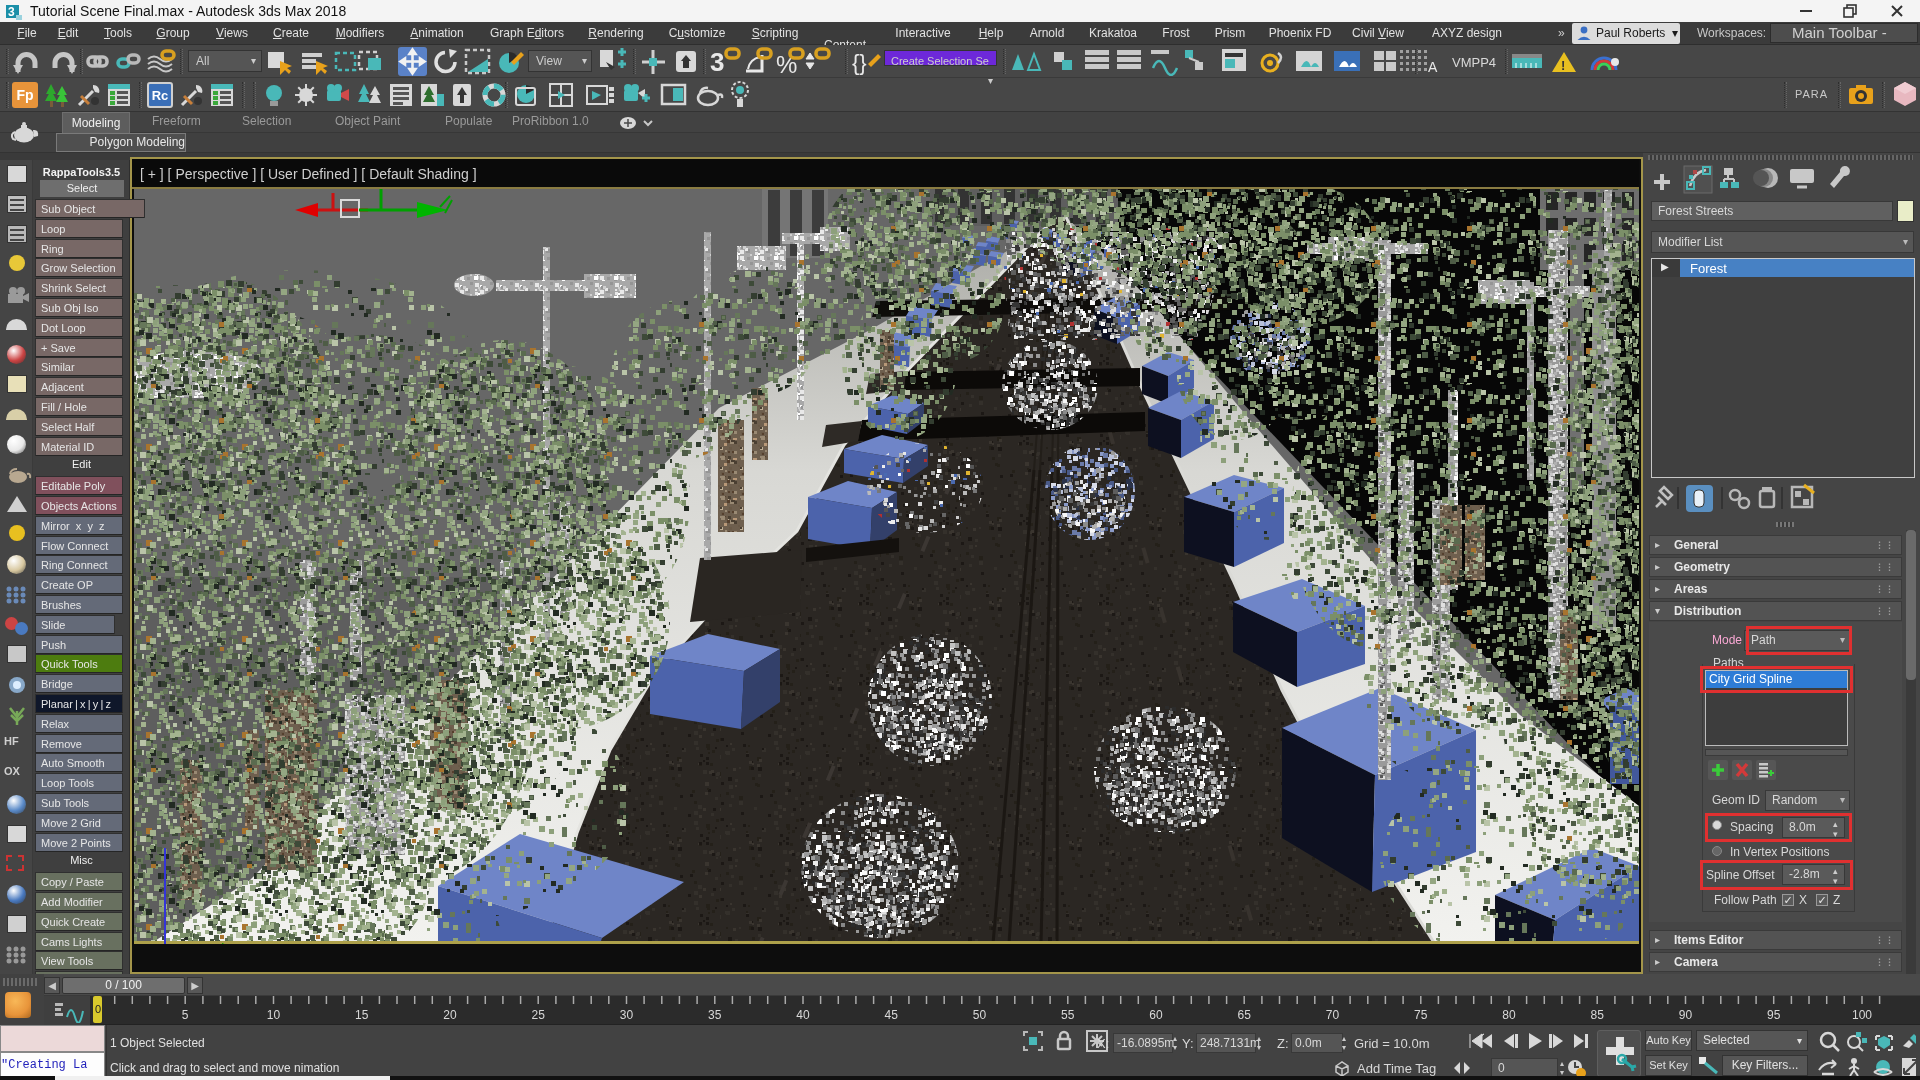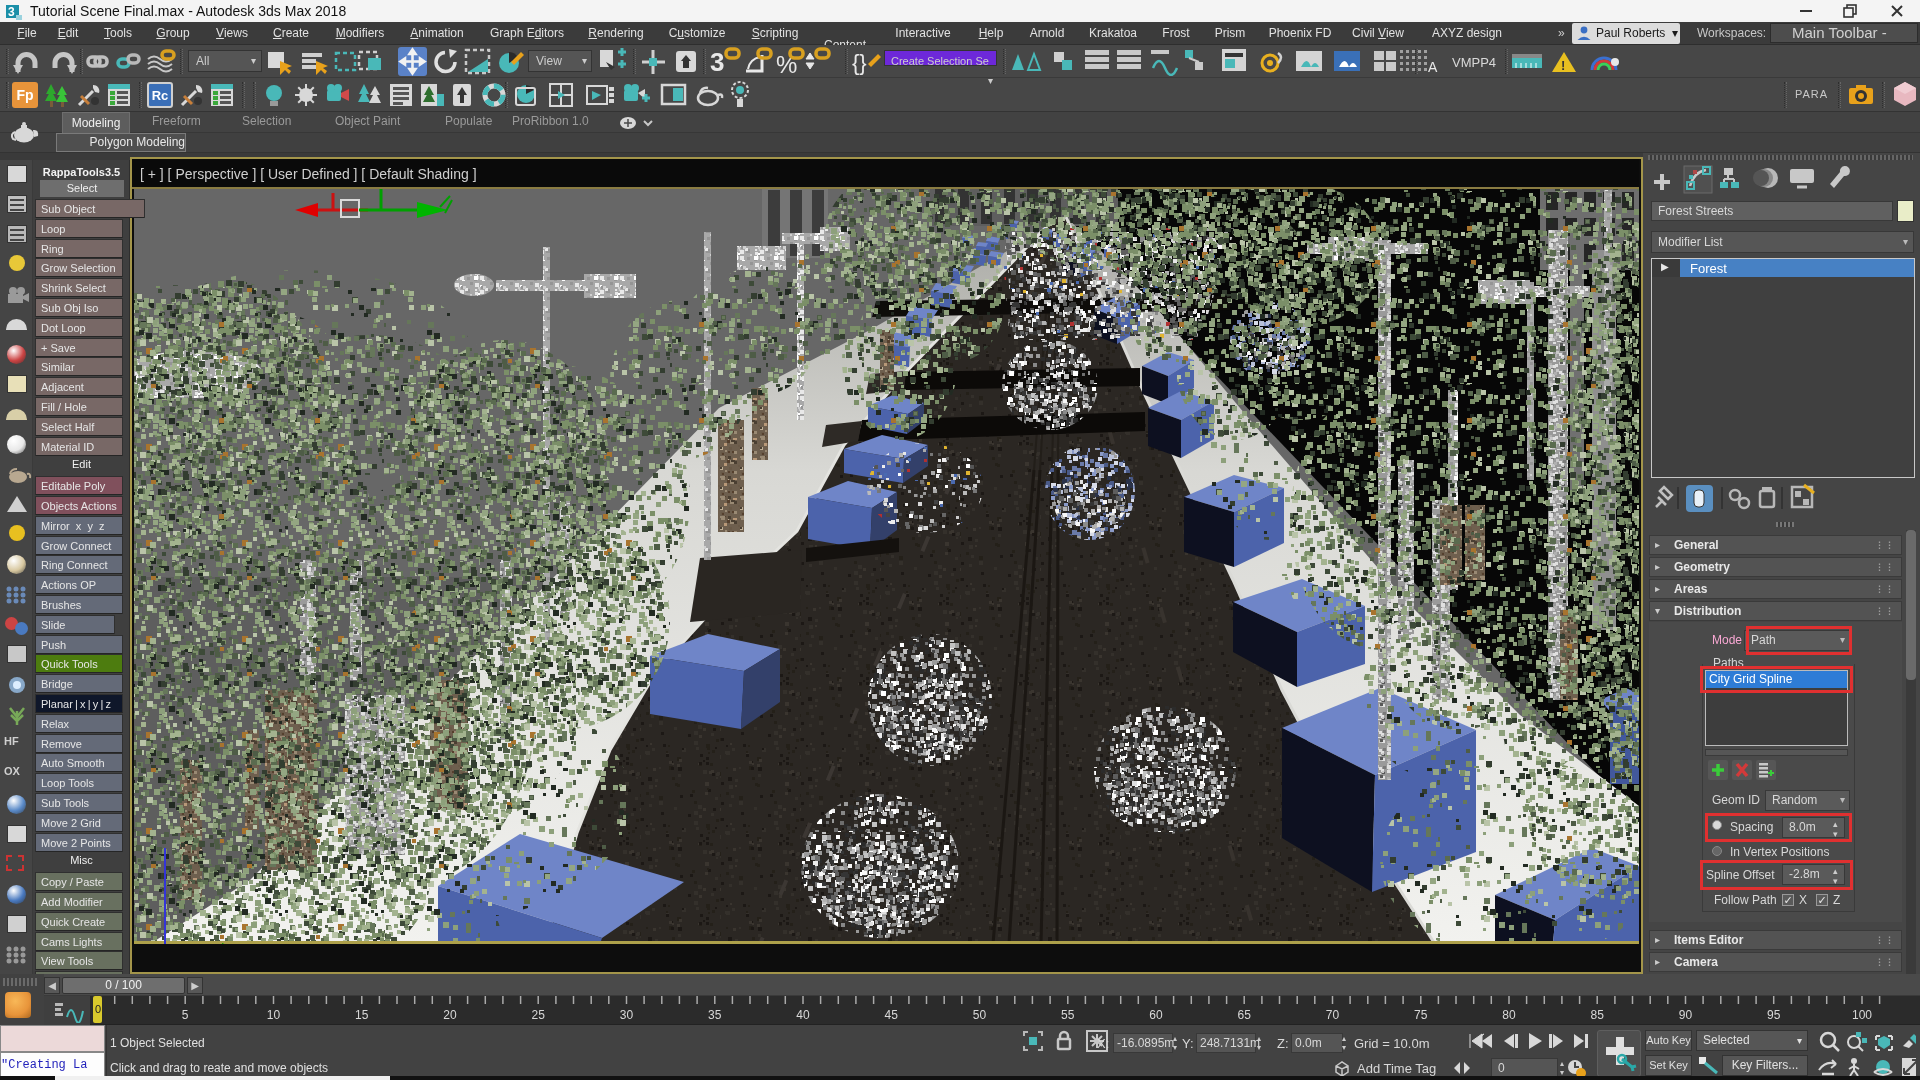--- a/index.html
+++ b/index.html
@@ -2089,23 +2089,23 @@
 <div class="btn" style="left:35px;top:338px;width:88px;height:19px;background:#786866;border:1px solid #2f2f2f;border-bottom-color:#252525">+ Save</div>
 <div class="btn" style="left:35px;top:357px;width:88px;height:19px;background:#786866;border:1px solid #2f2f2f;border-bottom-color:#252525">Similar</div>
 <div class="btn" style="left:35px;top:377px;width:88px;height:19px;background:#786866;border:1px solid #2f2f2f;border-bottom-color:#252525">Adjacent</div>
 <div class="btn" style="left:35px;top:397px;width:88px;height:19px;background:#786866;border:1px solid #2f2f2f;border-bottom-color:#252525">Fill / Hole</div>
 <div class="btn" style="left:35px;top:417px;width:88px;height:19px;background:#786866;border:1px solid #2f2f2f;border-bottom-color:#252525">Select Half</div>
 <div class="btn" style="left:35px;top:437px;width:88px;height:19px;background:#786866;border:1px solid #2f2f2f;border-bottom-color:#252525">Material ID</div>
 <div class="hdr" style="left:33px;top:456px;width:97px">Edit</div>
 <div class="btn" style="left:35px;top:476px;width:88px;height:19px;background:#80505c;border:1px solid #2f2f2f;border-bottom-color:#252525">Editable Poly</div>
 <div class="btn" style="left:35px;top:496px;width:88px;height:19px;background:#80505c;border:1px solid #2f2f2f;border-bottom-color:#252525">Objects Actions</div>
 <div class="btn" style="left:35px;top:516px;width:88px;height:19px;background:#646a78;border:1px solid #2f2f2f;border-bottom-color:#252525">Mirror&nbsp;&nbsp;x&nbsp;&nbsp;y&nbsp;&nbsp;z</div>
-<div class="btn" style="left:35px;top:536px;width:88px;height:19px;background:#646a78;border:1px solid #2f2f2f;border-bottom-color:#252525">Grow Connect</div>
+<div class="btn" style="left:35px;top:536px;width:88px;height:19px;background:#646a78;border:1px solid #2f2f2f;border-bottom-color:#252525">Flow Connect</div>
 <div class="btn" style="left:35px;top:555px;width:88px;height:19px;background:#646a78;border:1px solid #2f2f2f;border-bottom-color:#252525">Ring Connect</div>
-<div class="btn" style="left:35px;top:575px;width:88px;height:19px;background:#646a78;border:1px solid #2f2f2f;border-bottom-color:#252525">Actions OP</div>
+<div class="btn" style="left:35px;top:575px;width:88px;height:19px;background:#646a78;border:1px solid #2f2f2f;border-bottom-color:#252525">Create OP</div>
 <div class="btn" style="left:35px;top:595px;width:88px;height:19px;background:#646a78;border:1px solid #2f2f2f;border-bottom-color:#252525">Brushes</div>
 <div class="btn" style="left:35px;top:615px;width:80px;height:19px;background:#646a78;border:1px solid #2f2f2f;border-bottom-color:#252525">Slide</div>
 <div class="btn" style="left:35px;top:635px;width:88px;height:19px;background:#646a78;border:1px solid #2f2f2f;border-bottom-color:#252525">Push</div>
 <div class="btn" style="left:35px;top:654px;width:88px;height:19px;background:#4d7c0f;border:1px solid #2f2f2f;border-bottom-color:#252525">Quick Tools</div>
 <div class="btn" style="left:35px;top:674px;width:88px;height:19px;background:#646a78;border:1px solid #2f2f2f;border-bottom-color:#252525">Bridge</div>
 <div class="btn" style="left:35px;top:694px;width:88px;height:19px;background:#0f172a;border:1px solid #2f2f2f;border-bottom-color:#252525">Planar | x | y | z</div>
 <div class="btn" style="left:35px;top:714px;width:88px;height:19px;background:#646a78;border:1px solid #2f2f2f;border-bottom-color:#252525">Relax</div>
 <div class="btn" style="left:35px;top:734px;width:88px;height:19px;background:#646a78;border:1px solid #2f2f2f;border-bottom-color:#252525">Remove</div>
 <div class="btn" style="left:35px;top:753px;width:88px;height:19px;background:#646a78;border:1px solid #2f2f2f;border-bottom-color:#252525">Auto Smooth</div>
 <div class="btn" style="left:35px;top:773px;width:88px;height:19px;background:#646a78;border:1px solid #2f2f2f;border-bottom-color:#252525">Loop Tools</div>
@@ -2376,21 +2376,21 @@
       <rect x="2" y="4" width="8" height="3"></rect>
       <rect x="2" y="9" width="6" height="3"></rect>
       <rect x="2" y="14" width="8" height="3"></rect>
     </g>
     <path d="M14 18 q4 -14 8 0 t8 -6" stroke="#49b8b8" stroke-width="2" fill="none"></path>
   </svg>
 <div class="a" style="left:0;top:1025px;width:1920px;height:55px;background:#424242"></div>
 <div class="a" style="left:0;top:1025px;width:105px;height:27px;background:#ecd9d9;border:1px solid #888"></div>
 <div class="a" style="left:0;top:1052px;width:105px;height:26px;background:#fdfdfd;border:1px solid #888;color:#2222bb;font-family:&quot;Liberation Mono&quot;,monospace;font-size:12px;line-height:24px">"Creating La</div>
 <div class="a" style="left:110px;top:1036px;color:#e0e0e0;font-size:12px">1 Object Selected</div>
-<div class="a" style="left:110px;top:1061px;color:#e0e0e0;font-size:12px">Click and drag to reate and move objects</div>
+<div class="a" style="left:110px;top:1061px;color:#e0e0e0;font-size:12px">Click and drag to select and move nimation</div>
 <div class="a" style="left:106px;top:1025px;width:1px;height:55px;background:#333"></div>
 <svg class="a" style="left:1022px;top:1030px" width="90" height="22">
 <g stroke="#b8b8b8" stroke-width="2" fill="none">
       <path d="M2 6 v-4 h4 M16 2 h4 v4 M20 16 v4 h-4 M6 20 H2 v-4"></path>
       <rect x="7" y="7" width="8" height="8" fill="#49b8b8" stroke="none"></rect>
     </g>
 <g transform="translate(34,0)">
       <rect x="2" y="9" width="12" height="10" rx="1" fill="none" stroke="#c8c8c8" stroke-width="2.5"></rect>
       <path d="M4 9 V6 a4 4 0 0 1 8 0 v3" fill="none" stroke="#c8c8c8" stroke-width="2.5"></path>
     </g>

